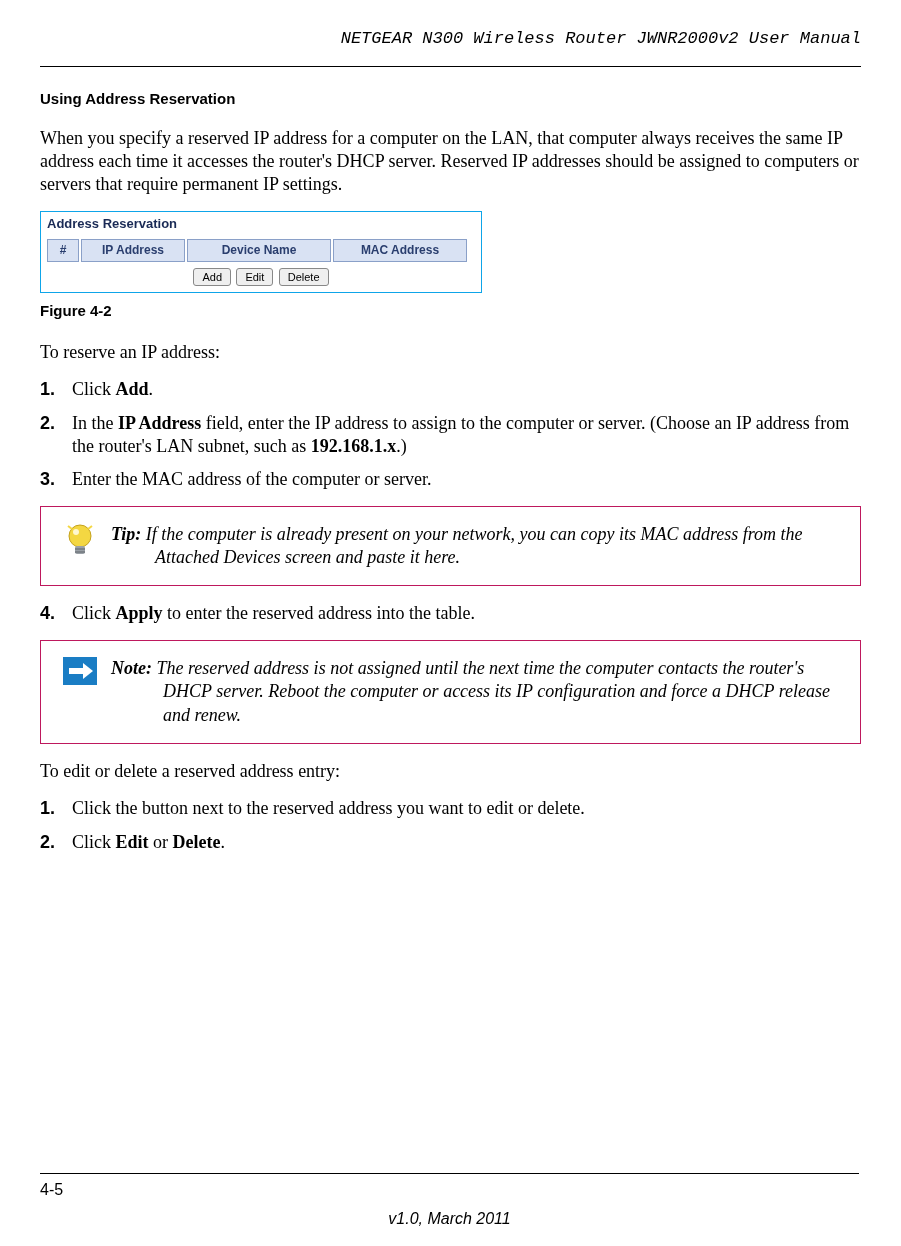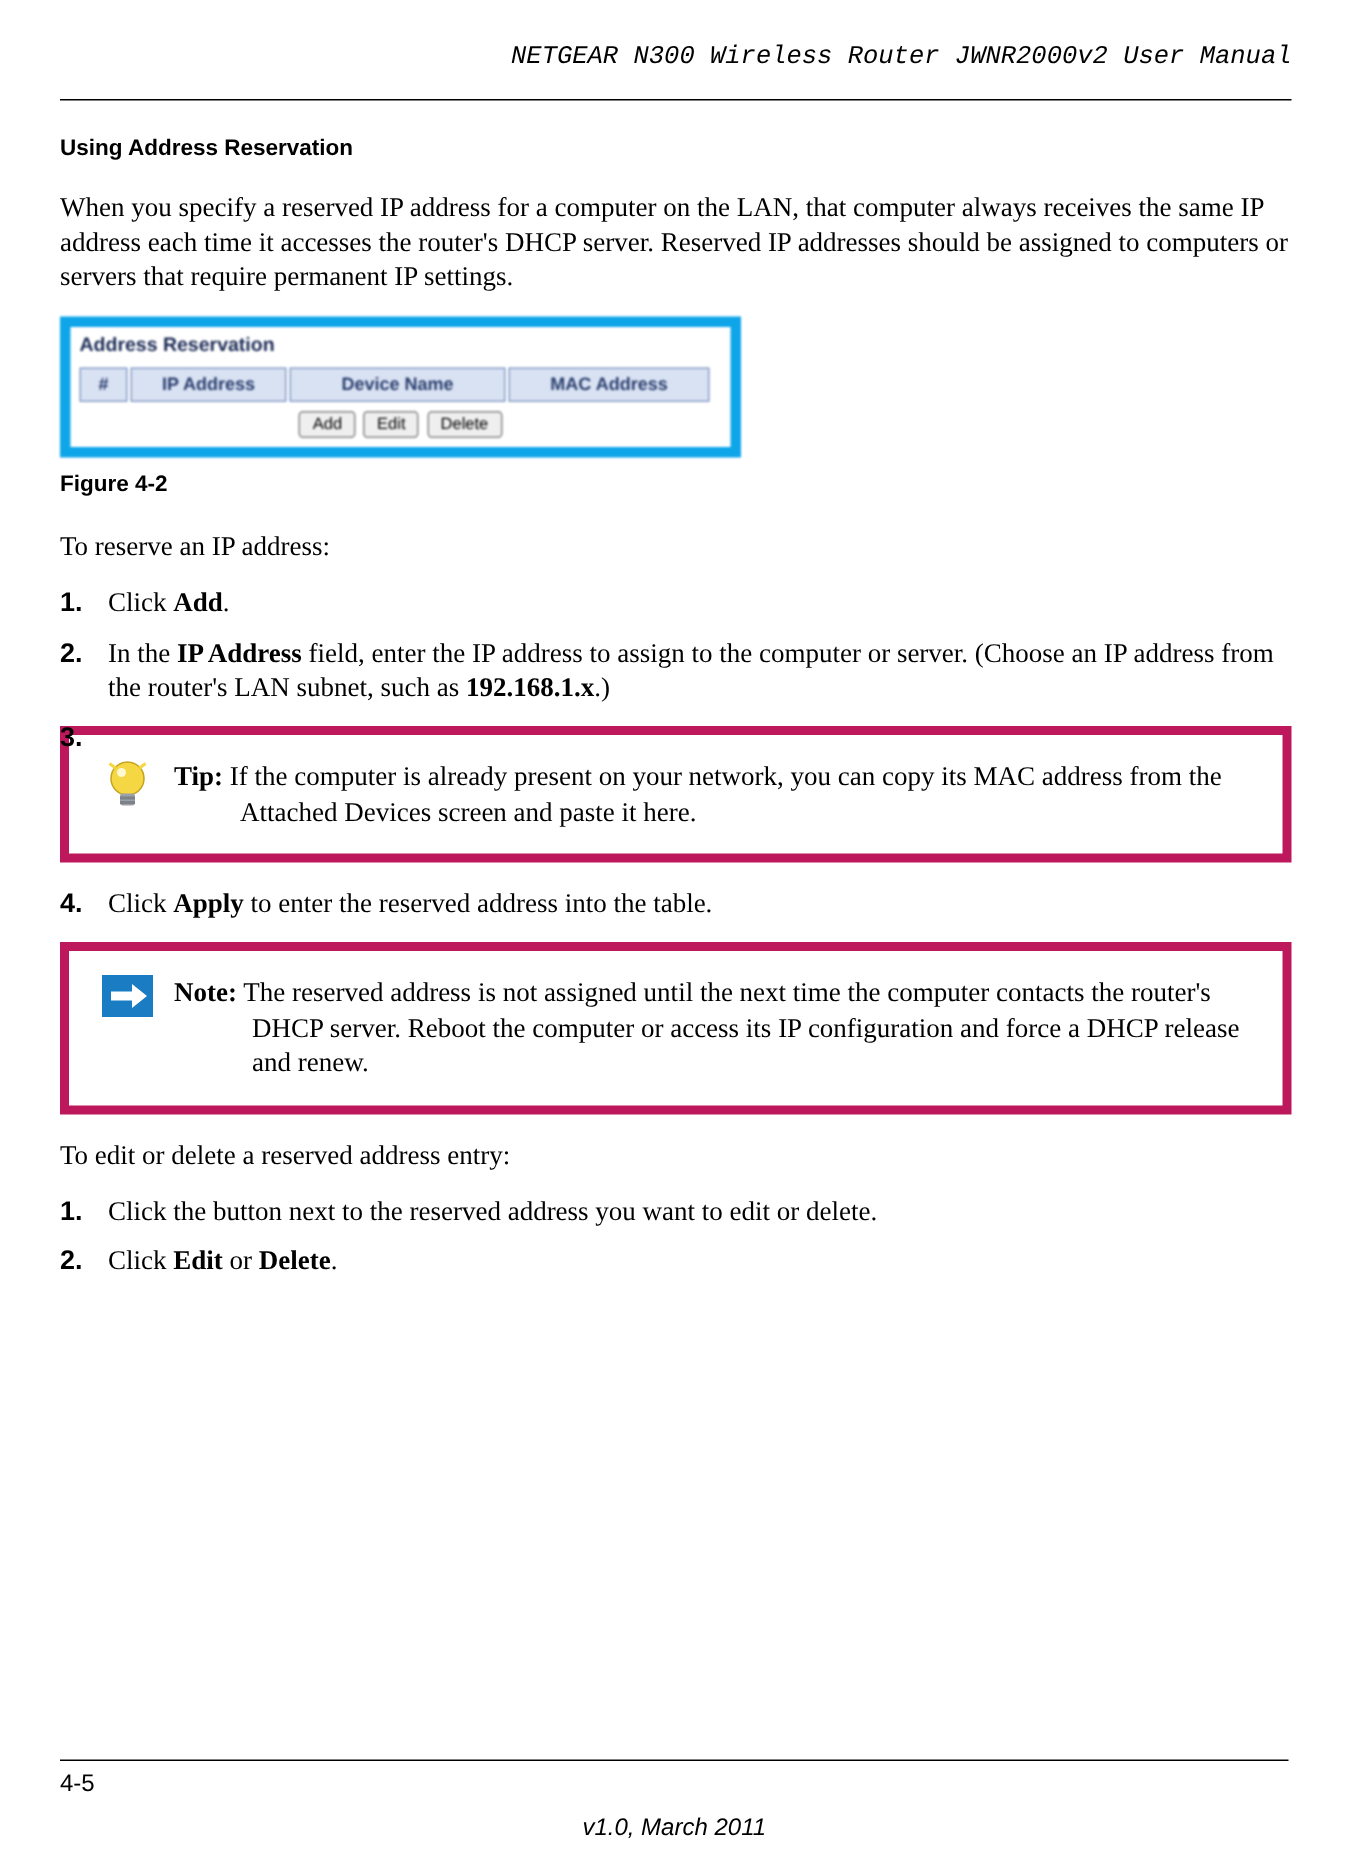--- a/index.html
+++ b/index.html
@@ -29,21 +29,21 @@
   h2.section-title {
     font-family: Arial, Helvetica, sans-serif;
     font-weight: bold;
     font-size: 15px;
     margin: 0 0 18px 0;
   }
   p { margin: 0 0 14px 0; }
   .figure-wrap { margin: 0 0 6px 0; }
   .screenshot {
     width: 440px;
-    border: 7px solid #0ea5e9;
+    border: 1px solid #0ea5e9;
     font-family: Arial, Helvetica, sans-serif;
     font-size: 12px;
     background: #fff;
     filter: blur(0.6px);
   }
   .ss-title {
     font-weight: bold;
     padding: 4px 6px 6px 6px;
     color: #1a2a55;
     font-size: 13px;
@@ -95,25 +95,26 @@
     margin-bottom: 10px;
   }
   ol.steps > li .num {
     position: absolute;
     left: 0;
     top: 0;
     font-weight: bold;
     font-family: Arial, Helvetica, sans-serif;
   }
   .callout {
-    border: 6px solid #be185d;
+    border: 1px solid #be185d;
     display: flex;
     align-items: flex-start;
     margin: 6px 0 16px 0;
     padding: 16px 12px;
+    font-style: italic;
   }
   .callout .icon-cell {
     width: 54px;
     flex-shrink: 0;
     display: flex;
     justify-content: center;
     align-items: flex-start;
   }
   .callout .text-cell {
     flex: 1;
@@ -192,20 +193,21 @@
   <li>
     <span class="num">1.</span>
     <span><span>Click </span><b>Add</b><span>.</span></span>
   </li>
   <li>
     <span class="num">2.</span>
     <span><span>In the </span><b>IP Address</b><span> field, enter the IP address to assign to the computer or server. (Choose an IP address from the router's LAN subnet, such as </span><b>192.168.1.x</b><span>.)</span></span>
   </li>
   <li>
     <span class="num">3.</span>
+    <span>Enter the MAC address of the computer or server.</span>
   </li>
 </ol>
 
 <div class="callout">
   <div class="icon-cell">
     <svg class="bulb" viewBox="0 0 32 36">
       <circle cx="16" cy="13" r="11" fill="#f4d742" stroke="#c5a21e" stroke-width="1"></circle>
       <circle cx="12" cy="9" r="3" fill="#fff8d0"></circle>
       <line x1="4" y1="3" x2="8" y2="6" stroke="#f4d742" stroke-width="2"></line>
       <line x1="28" y1="3" x2="24" y2="6" stroke="#f4d742" stroke-width="2"></line>

